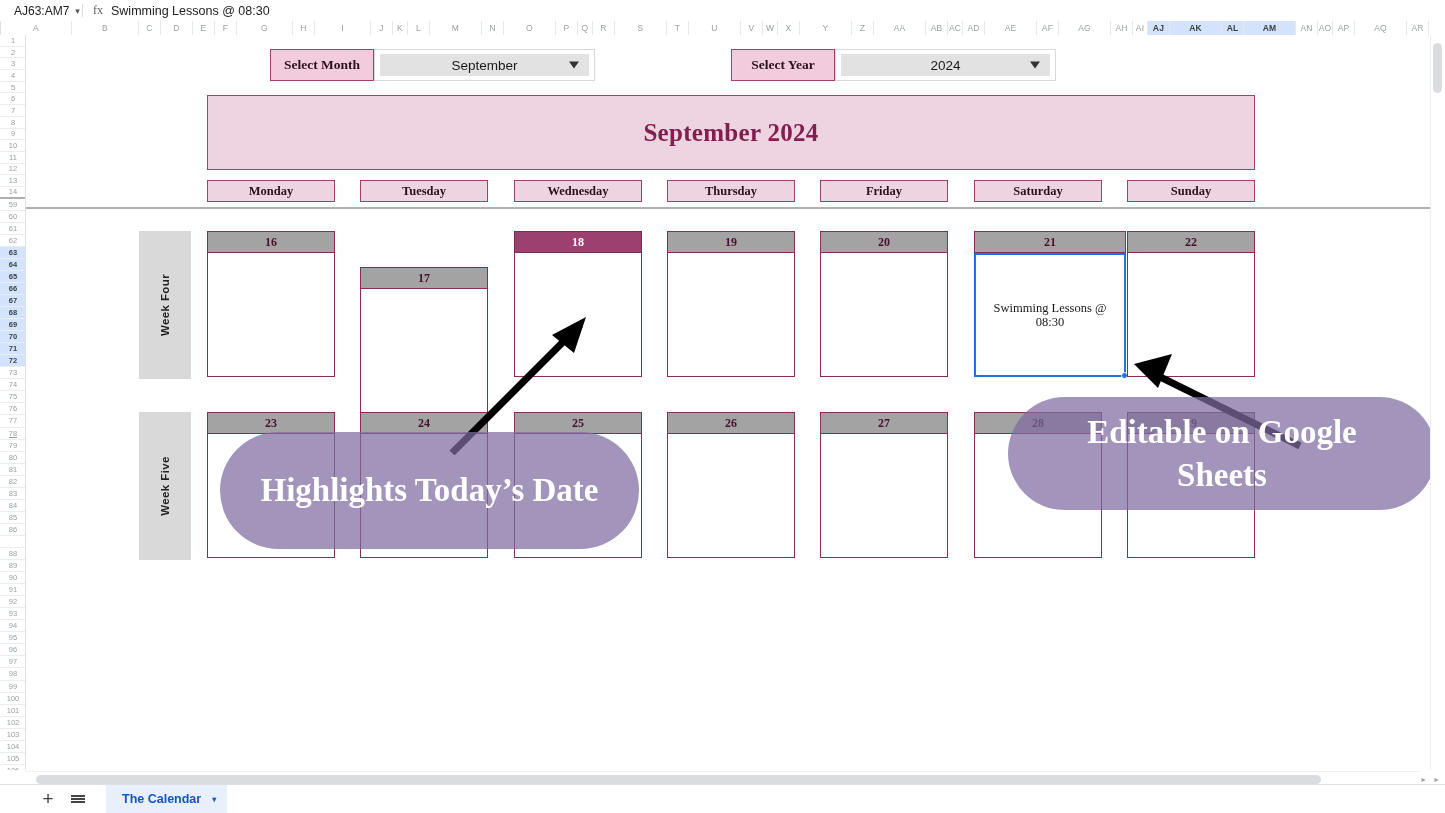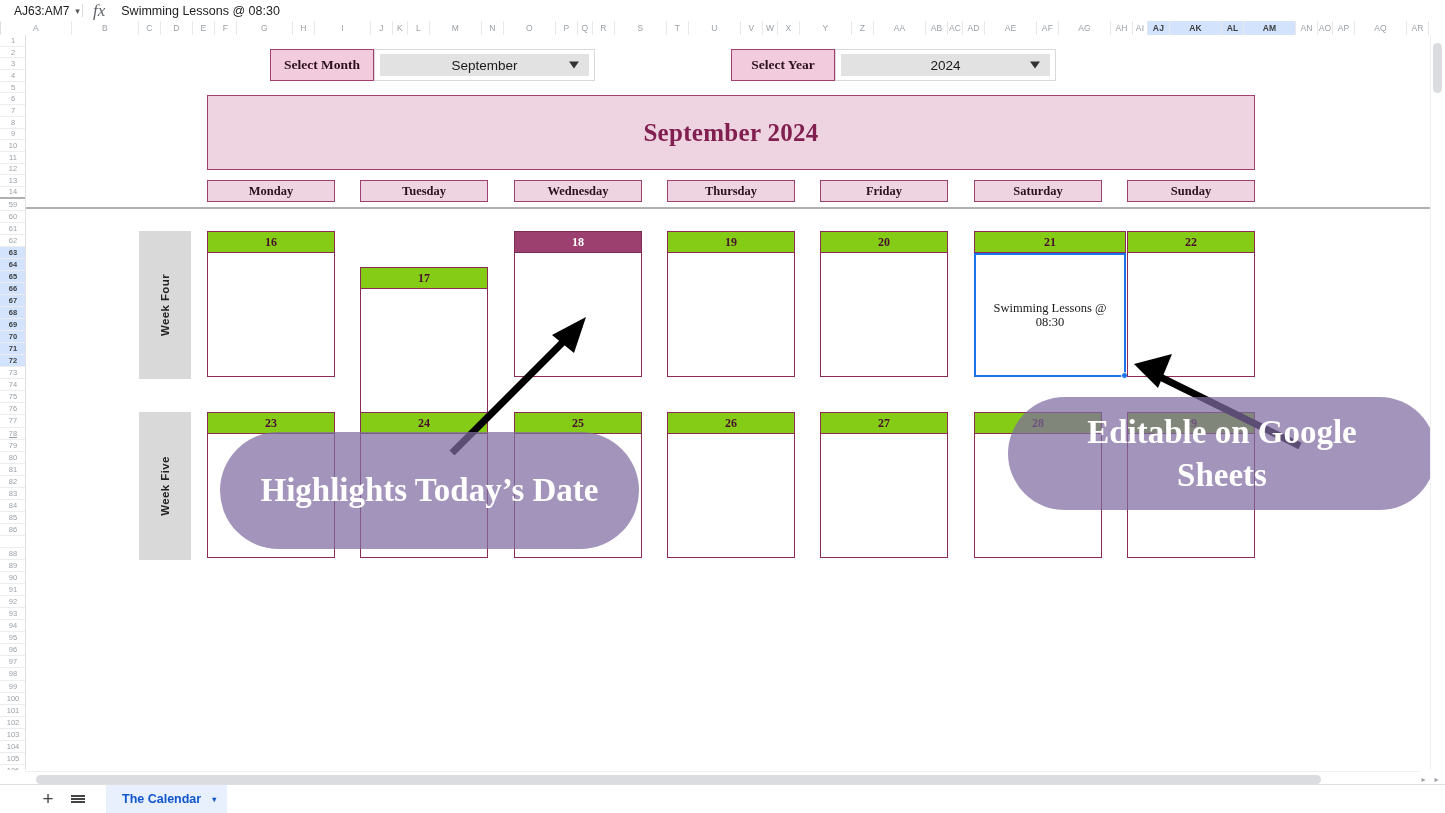--- a/index.html
+++ b/index.html
@@ -26,22 +26,22 @@
   }
   #name-box-caret {
     margin-left: 6px; font-size: 9px; color: #555;
   }
   #name-divider {
     width: 1px; height: 13px; background: #dadce0;
     margin: 0 10px 0 8px;
   }
   #fx-label {
     font-family: "Liberation Serif", serif;
-    font-style: italic; font-size: 17px; color: #5f6368;
-    margin-right: 16px;
+    font-size: 12px; color: #5f6368;
+    margin-right: 8px;
   }
   #formula-content { font-size: 12.5px; color: #202124; }
 
   
   #col-header-row {
     position: absolute; left: 0; top: 21px;
     width: 1445px; height: 14px;
     display: flex;
     background: #ffffff;
     border-bottom: 1px solid #c0c0c0;
@@ -172,21 +172,21 @@
     font-size: 11.5px;
     font-weight: bold;
     color: #222;
     letter-spacing: 0.4px;
   }
 
   
   .day-cell { position: absolute; }
   .day-num {
     height: 22px;
-    background: #84cc16;
+    background: #a3a3a3;
     border: 1px solid #8d2b56;
     display: flex; align-items: center; justify-content: center;
     font-family: "Liberation Serif", serif;
     font-weight: bold; font-size: 12px;
     color: #4a1030;
   }
   .day-num.today {
     background: #9c4070;
     color: #ffffff;
     border-color: #7d2a56;

